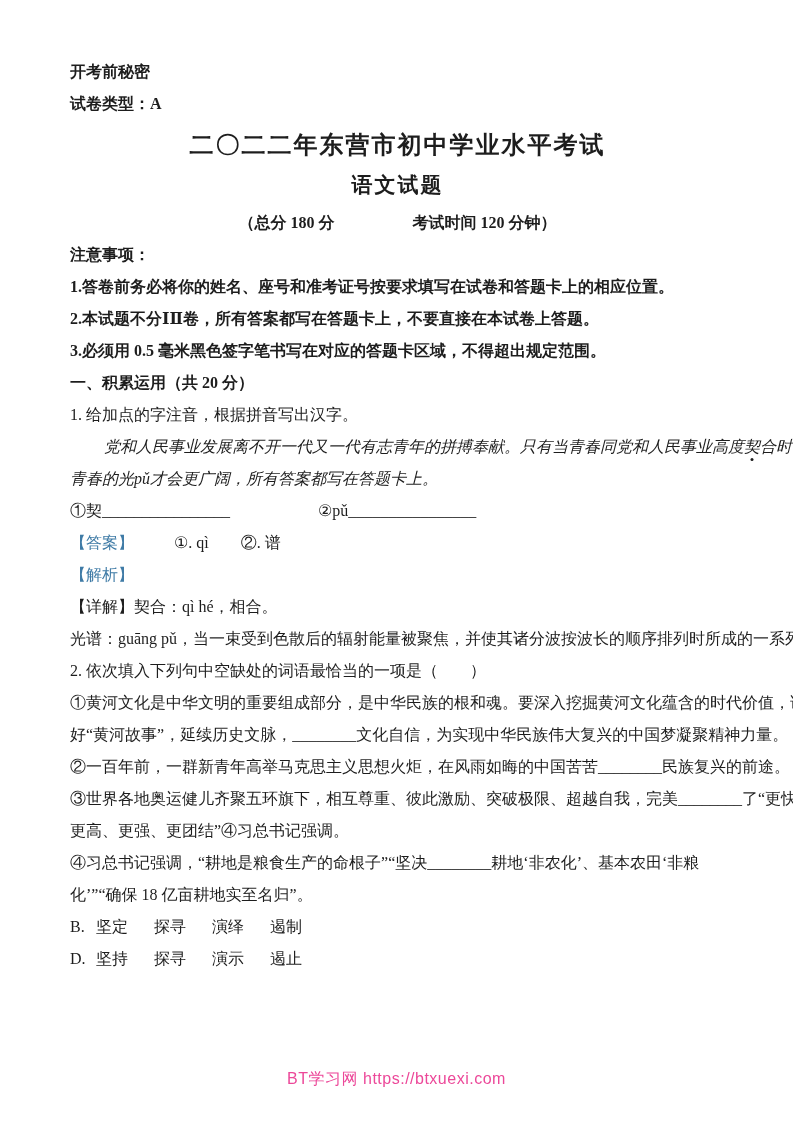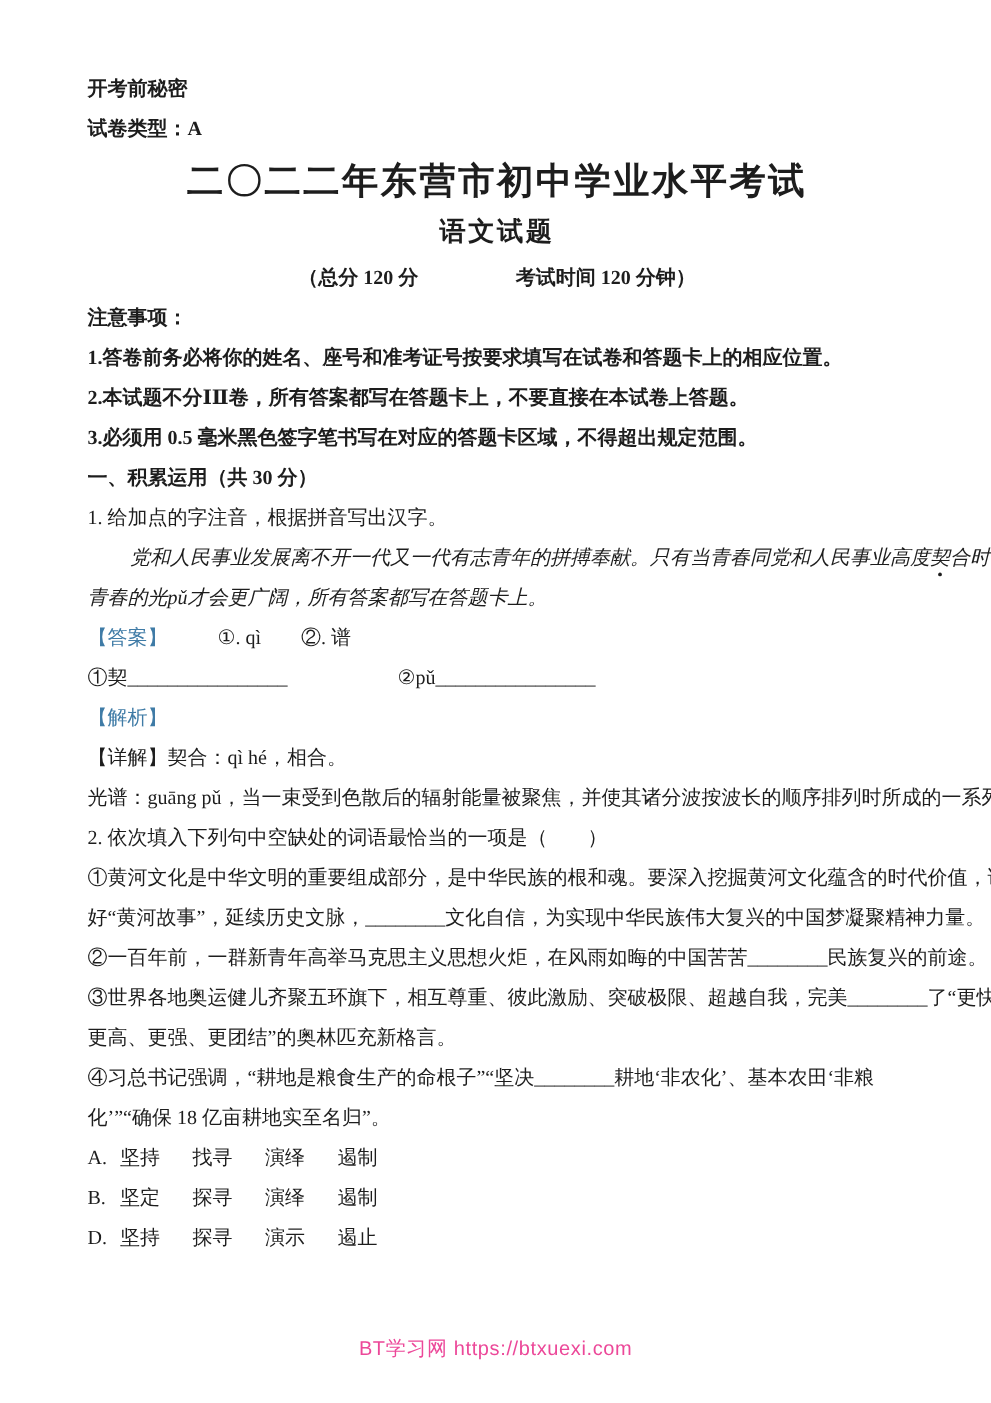--- a/index.html
+++ b/index.html
@@ -18,21 +18,21 @@
 
   .line {
     font-size: 16px;
     line-height: 20px;
     margin-bottom: 12px;
     white-space: nowrap;
   }
   .bold { font-weight: 700; }
 
   .exam-title {
-    font-size: 29px;
+    font-size: 24px;
     line-height: 30px;
     font-weight: 700;
     text-align: center;
     margin: 16px 0 12px 0;
     letter-spacing: 2px;
   }
   .subject-title {
     font-size: 21px;
     line-height: 26px;
     font-weight: 700;
@@ -93,60 +93,57 @@
 
 <div class="page">
   <div class="content">
 
     <div class="line bold">开考前秘密</div>
     <div class="line bold">试卷类型：A</div>
 
     <div class="exam-title">二〇二二年东营市初中学业水平考试</div>
     <div class="subject-title">语文试题</div>
     <div class="info-line">
-      <span>（总分 120 分</span>
+      <span>（总分 180 分</span>
       <span>考试时间 120 分钟）</span>
     </div>
 
     <div class="line bold">注意事项：</div>
     <div class="line bold">1.答卷前务必将你的姓名、座号和准考证号按要求填写在试卷和答题卡上的相应位置。</div>
     <div class="line bold">2.本试题不分ⅠⅡ卷，所有答案都写在答题卡上，不要直接在本试卷上答题。</div>
     <div class="line bold">3.必须用 0.5 毫米黑色签字笔书写在对应的答题卡区域，不得超出规定范围。</div>
 
-    <div class="line bold">一、积累运用（共 30 分）</div>
+    <div class="line bold">一、积累运用（共 20 分）</div>
 
     <div class="line">1. 给加点的字注音，根据拼音写出汉字。</div>
     <div class="line kai indent2"><span>党和人民事业发展离不开一代又一代有志青年的拼搏奉献。只有当青春同党和人民事业高度</span><span class="dot-under">契</span><span>合时，</span></div>
     <div class="line kai">青春的光pǔ才会更广阔，所有答案都写在答题卡上。</div>
     <div class="line">
-      <span class="blue-label">【答案】</span><span class="answer-items">①. qì　　②. 谱</span>
+      <span class="blank-left">①契________________</span><span>②pǔ________________</span>
     </div>
     <div class="line">
-      <span class="blank-left">①契________________</span><span>②pǔ________________</span>
+      <span class="blue-label">【答案】</span><span class="answer-items">①. qì　　②. 谱</span>
     </div>
     <div class="line">
       <span class="blue-label">【解析】</span>
     </div>
     <div class="line">
       <span>【详解】</span><span>契合：qì hé，相合。</span>
     </div>
     <div class="line">光谱：guāng pǔ，当一束受到色散后的辐射能量被聚焦，并使其诸分波按波长的顺序排列时所成的一系列像。</div>
 
     <div class="line">2. 依次填入下列句中空缺处的词语最恰当的一项是（　　）</div>
     <div class="line">①黄河文化是中华文明的重要组成部分，是中华民族的根和魂。要深入挖掘黄河文化蕴含的时代价值，讲</div>
     <div class="line">好“黄河故事”，延续历史文脉，________文化自信，为实现中华民族伟大复兴的中国梦凝聚精神力量。</div>
     <div class="line">②一百年前，一群新青年高举马克思主义思想火炬，在风雨如晦的中国苦苦________民族复兴的前途。</div>
     <div class="line">③世界各地奥运健儿齐聚五环旗下，相互尊重、彼此激励、突破极限、超越自我，完美________了“更快、</div>
-    <div class="line">更高、更强、更团结”的奥林匹充新格言。</div>
+    <div class="line">更高、更强、更团结”④习总书记强调。</div>
     <div class="line">④习总书记强调，“耕地是粮食生产的命根子”“坚决________耕地‘非农化’、基本农田‘非粮</div>
     <div class="line">化’”“确保 18 亿亩耕地实至名归”。</div>
 
-    <div class="line opt">
-      <span class="opt-label">A.</span><span class="opt-word">坚持</span><span class="opt-word">找寻</span><span class="opt-word">演绎</span><span>遏制</span>
-    </div>
     <div class="line opt">
       <span class="opt-label">B.</span><span class="opt-word">坚定</span><span class="opt-word">探寻</span><span class="opt-word">演绎</span><span>遏制</span>
     </div>
     <div class="line opt">
       <span class="opt-label">D.</span><span class="opt-word">坚持</span><span class="opt-word">探寻</span><span class="opt-word">演示</span><span>遏止</span>
     </div>
 
   </div>
 
   <div class="footer">BT学习网 https://btxuexi.com</div>

